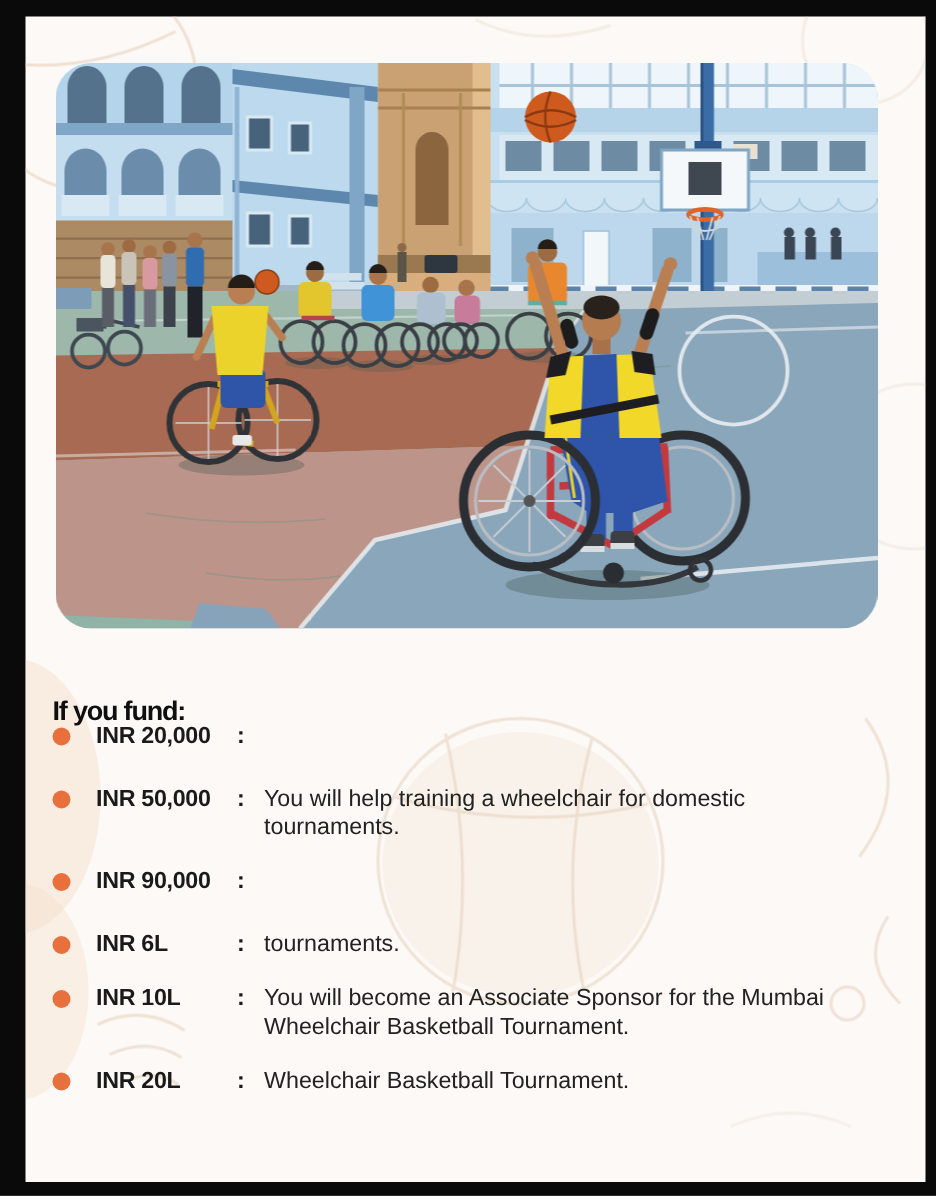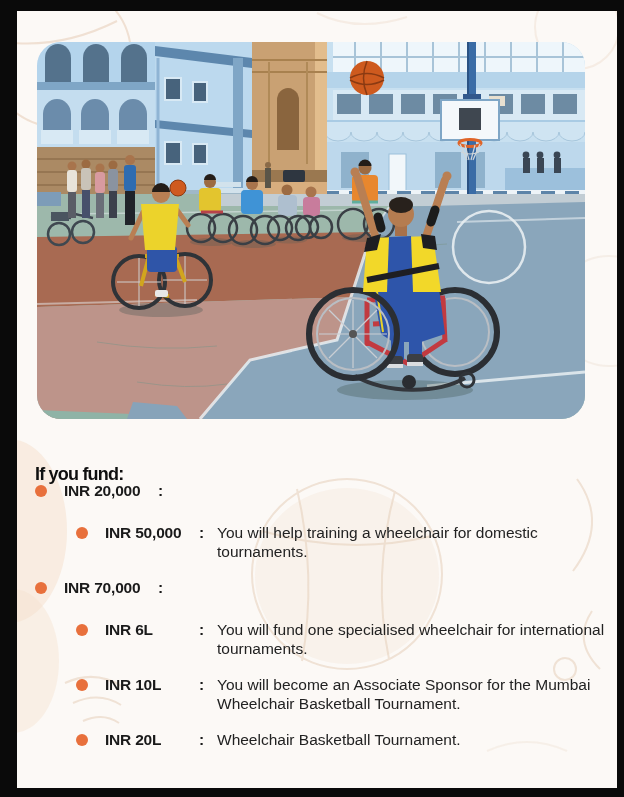--- a/index.html
+++ b/index.html
@@ -7,21 +7,21 @@
          font-family:"Liberation Sans","DejaVu Sans",sans-serif;}
   #page{position:absolute;left:17px;top:11px;width:600px;height:777px;background:#fcf9f6;overflow:hidden;}
   #watermarks{position:absolute;left:0;top:0;width:600px;height:777px;pointer-events:none;}
   #photo{position:absolute;left:20px;top:31px;width:548px;height:377px;border-radius:24px;overflow:hidden;z-index:2;}
   #photo svg{display:block;width:100%;height:100%;}
   #title{position:absolute;left:18px;top:424px;z-index:2;font-size:18px;font-weight:700;
          letter-spacing:-0.8px;color:#0f0f0f;margin-top:29px;}
   #fund-list{position:absolute;left:0;top:470px;width:600px;z-index:2;list-style:none;margin:0;padding:0;}
   .fund-item{display:flex;align-items:flex-start;font-size:15.5px;line-height:19px;}
   .li-1line{margin-bottom:23px;}
-  .li-2line{margin-bottom:17px;padding-left:41px;}
+  .li-2line{margin-bottom:17px;}
   .bullet{flex:0 0 12px;width:12px;height:12px;border-radius:50%;background:#E8703C;margin:4px 0 0 18px;}
   .amount{flex:0 0 90px;margin-left:17px;font-weight:700;color:#1a1a1a;letter-spacing:-0.2px;}
   .sep{flex:0 0 18px;font-weight:700;color:#1a1a1a;padding-left:4px;}
   .desc{color:#222;}
   .dline{display:block;white-space:nowrap;}
 </style>
 </head>
 <body>
 
 <div id="frame">
@@ -375,29 +375,28 @@
         <span class="bullet" style="background: rgb(232, 112, 60);"></span>
         <span class="amount">INR 50,000</span>
         <span class="sep">:</span>
         <span class="desc">
           <span class="dline">You will help training a wheelchair for domestic</span>
           <span class="dline">tournaments.</span>
         </span>
       </li>
       <li class="fund-item li-1line">
         <span class="bullet" style="background: rgb(232, 112, 60);"></span>
-        <span class="amount">INR 70,000</span>
+        <span class="amount">INR 90,000</span>
         <span class="sep">:</span>
       </li>
       <li class="fund-item li-2line">
         <span class="bullet" style="background: rgb(232, 112, 60);"></span>
         <span class="amount">INR 6L</span>
         <span class="sep">:</span>
         <span class="desc">
-          <span class="dline">You will fund one specialised wheelchair for international</span>
           <span class="dline">tournaments.</span>
         </span>
       </li>
       <li class="fund-item li-2line">
         <span class="bullet" style="background: rgb(232, 112, 60);"></span>
         <span class="amount">INR 10L</span>
         <span class="sep">:</span>
         <span class="desc">
           <span class="dline">You will become an Associate Sponsor for the Mumbai</span>
           <span class="dline">Wheelchair Basketball Tournament.</span>

